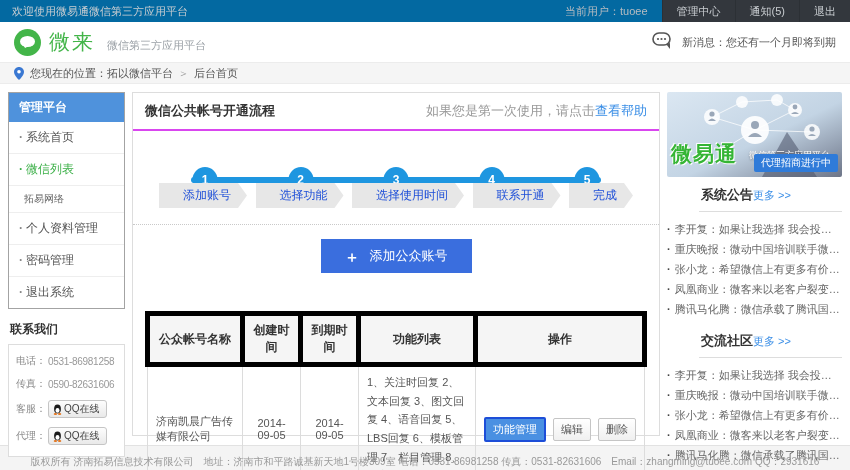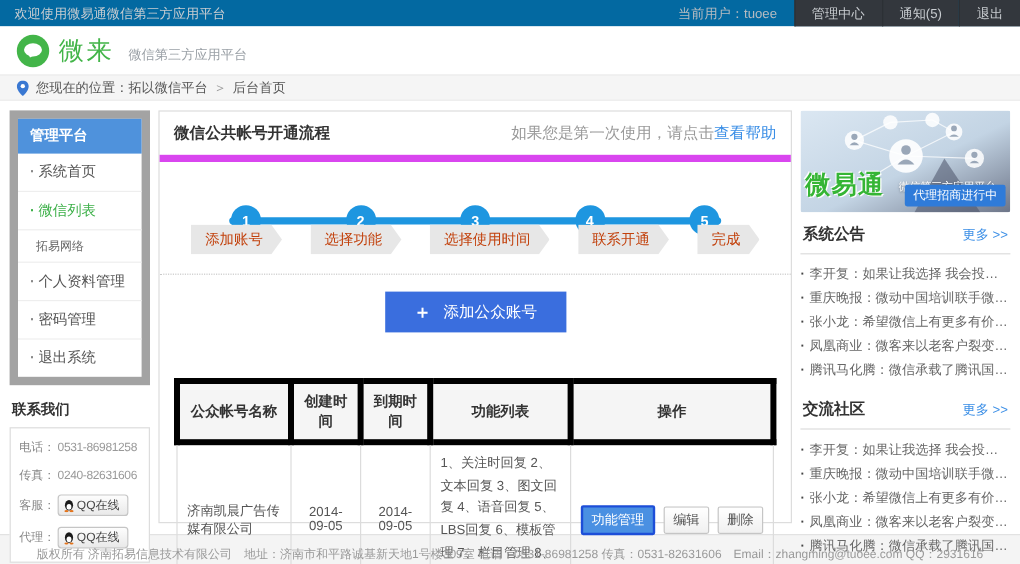--- a/index.html
+++ b/index.html
@@ -34,21 +34,21 @@
     border-bottom:1px solid #ececec; display:flex; align-items:center; padding:0 14px;
     font-size:11px; color:#555; }
   .pin-icon { margin-right:6px; display:flex; }
   .crumb-sep { margin:0 5px; color:#999; }
 
   
   .content { display:flex; padding:8px 8px 0 8px; gap:7px; height:352px; }
 
   
   .sidebar { width:117px; flex:none; }
-  .menu { border:7px solid #a3a3a3; background:#fff; }
+  .menu { border:1px solid #a3a3a3; background:#fff; }
   .menu-title { background:#4f92dc; color:#fff; font-size:12px; font-weight:bold;
     padding:6px 10px; }
   .menu-item { font-size:12px; color:#555; padding:7px 8px 7px 10px; border-bottom:1px solid #eee;
     cursor:pointer; white-space:nowrap; }
   .menu-item::before { content:"·"; font-weight:bold; margin-right:3px; color:#888; }
   .menu-item.active { color:#3db049; }
   .menu-item.active::before { color:#3db049; }
   .menu-sub { font-size:10px; color:#666; padding:6px 8px 6px 15px; border-bottom:1px solid #eee;
     cursor:pointer; white-space:nowrap; }
   .menu-sub::before { content:""; }
@@ -59,33 +59,33 @@
   .contact-row:last-child { margin-bottom:0; }
   .contact-val { color:#999; margin-left:2px; letter-spacing:-0.3px; }
   .qq-btn { display:inline-flex; align-items:center; border:1px solid #c5c5c5; border-radius:3px;
     background:linear-gradient(#fdfdfd,#e9e9e9); font-size:10px; color:#444;
     padding:1px 6px 1px 4px; margin-left:2px; cursor:pointer; }
   .qq-btn svg { margin-right:2px; }
 
   
   .main { flex:1; border:1px solid #ddd; background:#fff; display:flex; flex-direction:column; }
   .main-titlebar { display:flex; align-items:center; justify-content:space-between;
-    padding:9px 12px; border-bottom:6px solid #d946ef; }
+    padding:9px 12px; border-bottom:2px solid #d946ef; }
   .main-title { font-size:13px; font-weight:bold; color:#333; }
   .main-help { font-size:13px; color:#999; }
   .main-help a { color:#3a8ee6; text-decoration:none; cursor:pointer; }
 
   .steps-track { position:relative; margin:36px 72px 0; height:26px; }
   .step-line { position:absolute; left:-14px; right:-14px; top:10px; height:6px;
     background:#1e96e0; border-radius:3px; }
   .step-circle { position:absolute; top:0; width:25px; height:25px; border-radius:50%;
     background:#1e96e0; color:#fff; font-size:12px; font-weight:bold; display:flex;
     align-items:center; justify-content:center; transform:translateX(-50%); }
   .step-labels { display:flex; justify-content:space-between; margin:16px 26px 0; }
-  .step-label { background:#e7e7e7; color:#c2410c; font-size:12px; padding:4px 16px 4px 12px;
+  .step-label { background:#e7e7e7; color:#1d4ed8; font-size:12px; padding:4px 16px 4px 24px;
     clip-path:polygon(0 0, calc(100% - 9px) 0, 100% 50%, calc(100% - 9px) 100%, 0 100%);
     white-space:nowrap; }
   .dotted-sep { border-top:1px dotted #c9c9c9; margin:16px 0 0; }
   .add-btn-row { text-align:center; margin:14px 0 12px; }
   .add-btn { background:#3a6ede; color:#fff; border:none; font-size:13px; padding:8px 24px;
     cursor:pointer; display:inline-flex; align-items:center; gap:10px; }
   .plus { font-size:15px; font-weight:bold; line-height:1; }
   .gray-sep { height:5px; background:#f3f3f3; }
 
   .acct-table { width:calc(100% - 24px); margin:26px 12px 0; border-collapse:collapse;
@@ -105,22 +105,22 @@
   
   .rightbar { width:175px; flex:none; }
   .banner { position:relative; height:85px; overflow:hidden; border-radius:2px; cursor:pointer; }
   .banner svg { position:absolute; inset:0; }
   .banner-title { position:absolute; left:4px; top:48px; color:#35b535; font-size:21px;
     font-weight:bold; text-shadow:1px 1px 0 #fff, -1px -1px 0 #fff; letter-spacing:1px; }
   .banner-sub { position:absolute; left:82px; top:57px; color:#fff; font-size:9px;
     text-shadow:0 1px 2px rgba(0,0,0,.4); }
   .banner-badge { position:absolute; right:4px; bottom:5px; background:#2f7bd9; color:#fff;
     font-size:10px; padding:2px 7px; border-radius:2px; }
-  .side-sec-head { display:flex; align-items:center; justify-content:space-between;
-    padding:9px 2px 7px; border-bottom:1px solid #ddd; }
+  .side-sec-head { display:flex; align-items:center; justify-content:flex-start;
+    padding:9px 2px 7px; border-bottom:1px solid #ddd;margin-left:32px; }
   .side-sec-title { font-size:13px; font-weight:bold; color:#333; }
   .side-more { font-size:11px; color:#3a8ee6; text-decoration:none; cursor:pointer; }
   .news-list { padding:7px 0 4px; }
   .news-item { font-size:11px; color:#666; line-height:20px; white-space:nowrap; overflow:hidden;
     text-overflow:ellipsis; cursor:pointer; }
   .news-item::before { content:"·"; font-weight:bold; color:#444; margin-right:4px; }
 
   
   .footer { margin-top:9px; height:33px; background:#f4f4f4; border-top:1px solid #e2e2e2;
     display:flex; align-items:center; justify-content:center; }
@@ -137,20 +137,32 @@
     <span class="topbar-item">通知(5)</span>
     <span class="topbar-item">退出</span>
   </div>
 </div>
 
 <div class="header">
   <div class="logo-wrap">
     <span class="logo-circle"></span>
     <span class="logo-text">微来</span>
     <span class="logo-sub">微信第三方应用平台</span>
+  </div>
+  <div class="header-msg">
+    <span class="msg-icon">
+      <svg width="22" height="18" viewBox="0 0 22 18">
+        <rect x="1" y="1" width="17" height="12" rx="6" fill="none" stroke="#555" stroke-width="1.6"></rect>
+        <circle cx="6" cy="7" r="1.1" fill="#555"></circle>
+          <circle cx="9.5" cy="7" r="1.1" fill="#555"></circle>
+          <circle cx="13" cy="7" r="1.1" fill="#555"></circle>
+        <path d="M14 12 L18 17 L18 11 Z" fill="#555"></path>
+      </svg>
+    </span>
+    <span>新消息：您还有一个月即将到期</span>
   </div>
 </div>
 
 <div class="breadcrumb">
   <span class="pin-icon">
     <svg width="10" height="13" viewBox="0 0 10 13">
       <path d="M5 0 C2.2 0 0 2.2 0 5 C0 8.5 5 13 5 13 C5 13 10 8.5 10 5 C10 2.2 7.8 0 5 0 Z" fill="#3a78d2"></path>
       <circle cx="5" cy="4.8" r="1.8" fill="#fff"></circle>
     </svg>
   </span>
@@ -173,21 +185,21 @@
     </div>
 
     <div class="contact-title">联系我们</div>
     <div class="contact-box">
       <div class="contact-row">
         <span>电话：</span>
         <span class="contact-val">0531-86981258</span>
       </div>
       <div class="contact-row">
         <span>传真：</span>
-        <span class="contact-val">0240-82631606</span>
+        <span class="contact-val">0590-82631606</span>
       </div>
       <div class="contact-row">
         <span>客服：</span>
         <span class="qq-btn">
           <svg width="9" height="11" viewBox="0 0 9 11">
             <ellipse cx="4.5" cy="5" rx="3.4" ry="4.4" fill="#1a1a1a"></ellipse>
             <ellipse cx="4.5" cy="6.4" rx="2" ry="2.4" fill="#fff"></ellipse>
             <ellipse cx="2.4" cy="10" rx="1.7" ry="0.9" fill="#e2741d"></ellipse>
             <ellipse cx="6.6" cy="10" rx="1.7" ry="0.9" fill="#e2741d"></ellipse>
           </svg>

